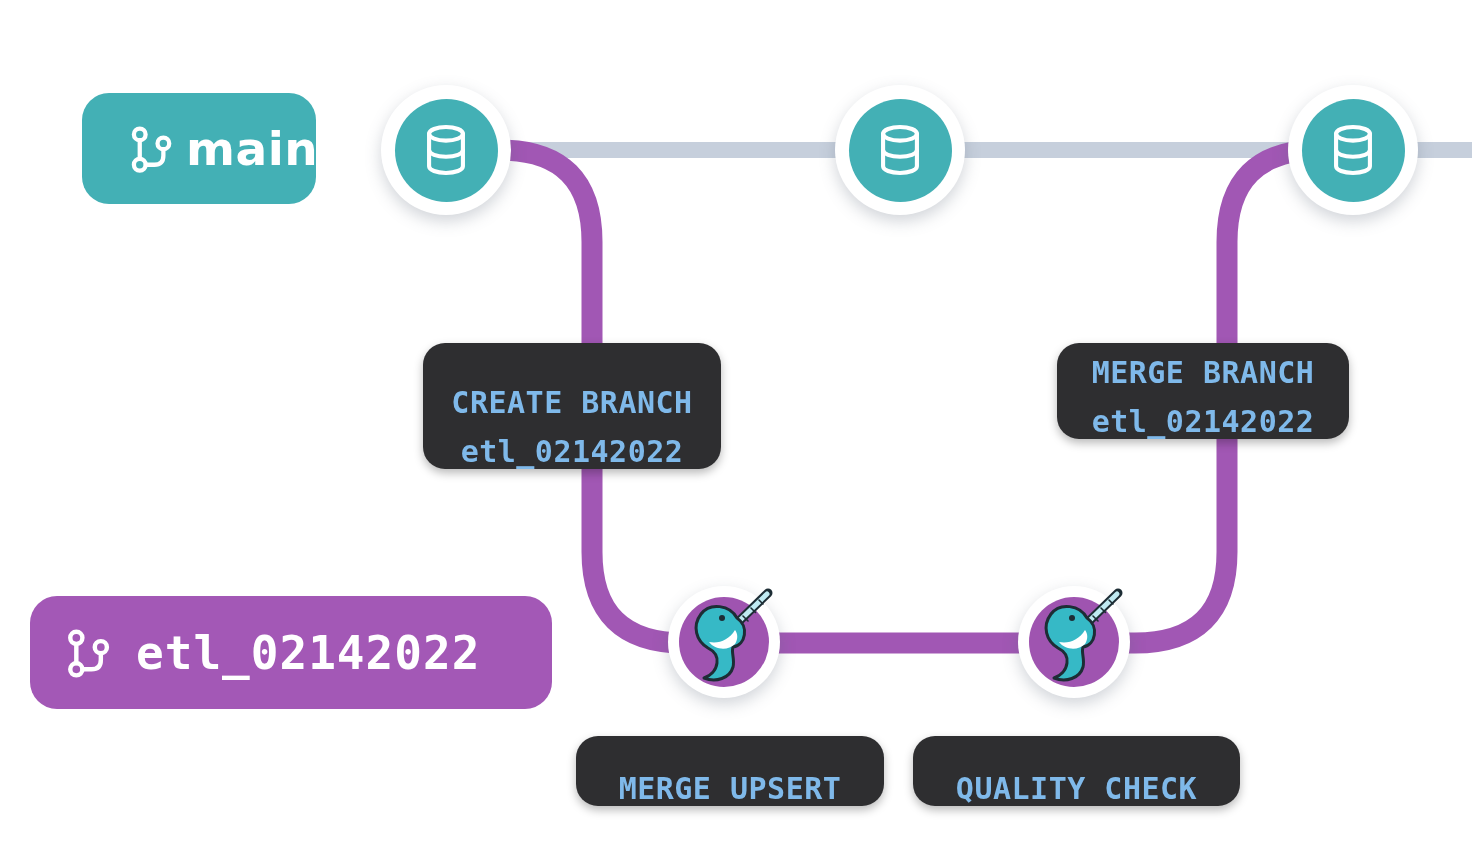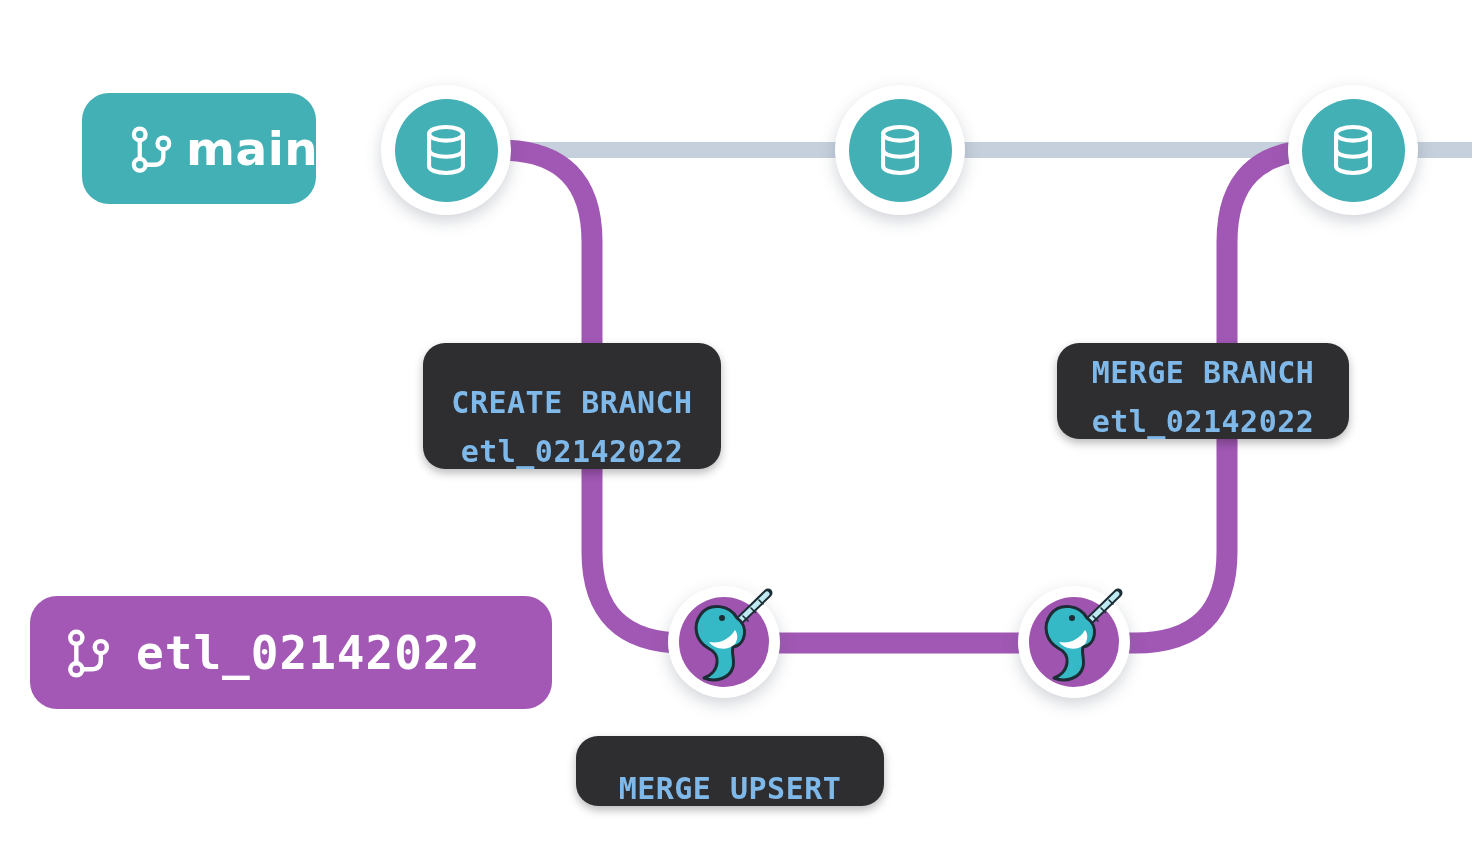--- a/index.html
+++ b/index.html
@@ -140,14 +140,17 @@
     <span>CREATE BRANCH</span>
     <span>etl_02142022</span>
   </div>
   <div class="action action-merge-branch">
     <span>MERGE BRANCH</span>
     <span>etl_02142022</span>
   </div>
   <div class="action action-merge-upsert">
     <span>MERGE UPSERT</span>
   </div>
+  <div class="action action-quality">
+    <span>QUALITY CHECK</span>
+  </div>
 
 </div>
 
 </body></html>

